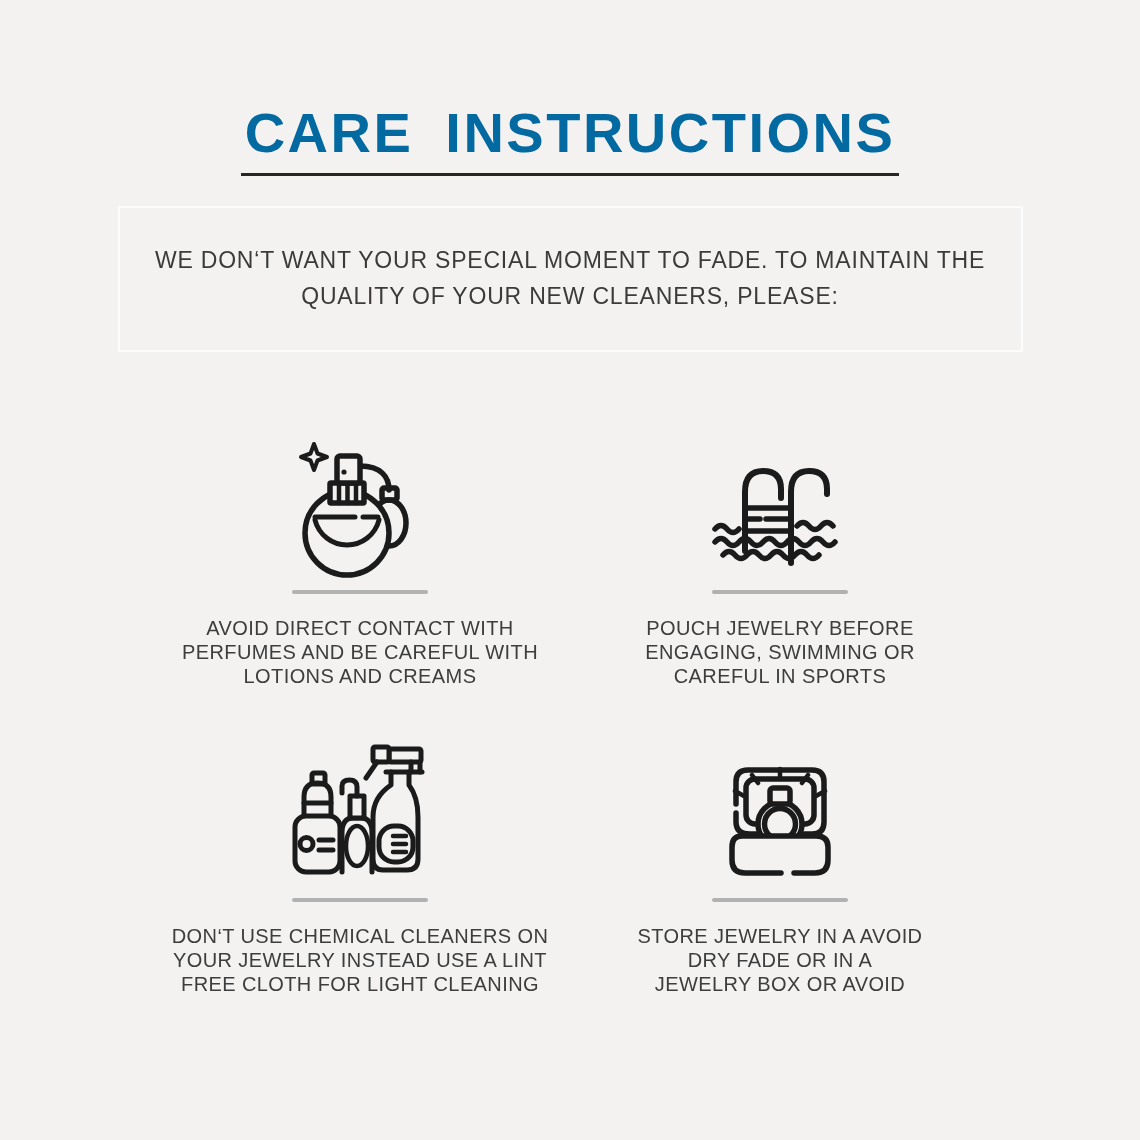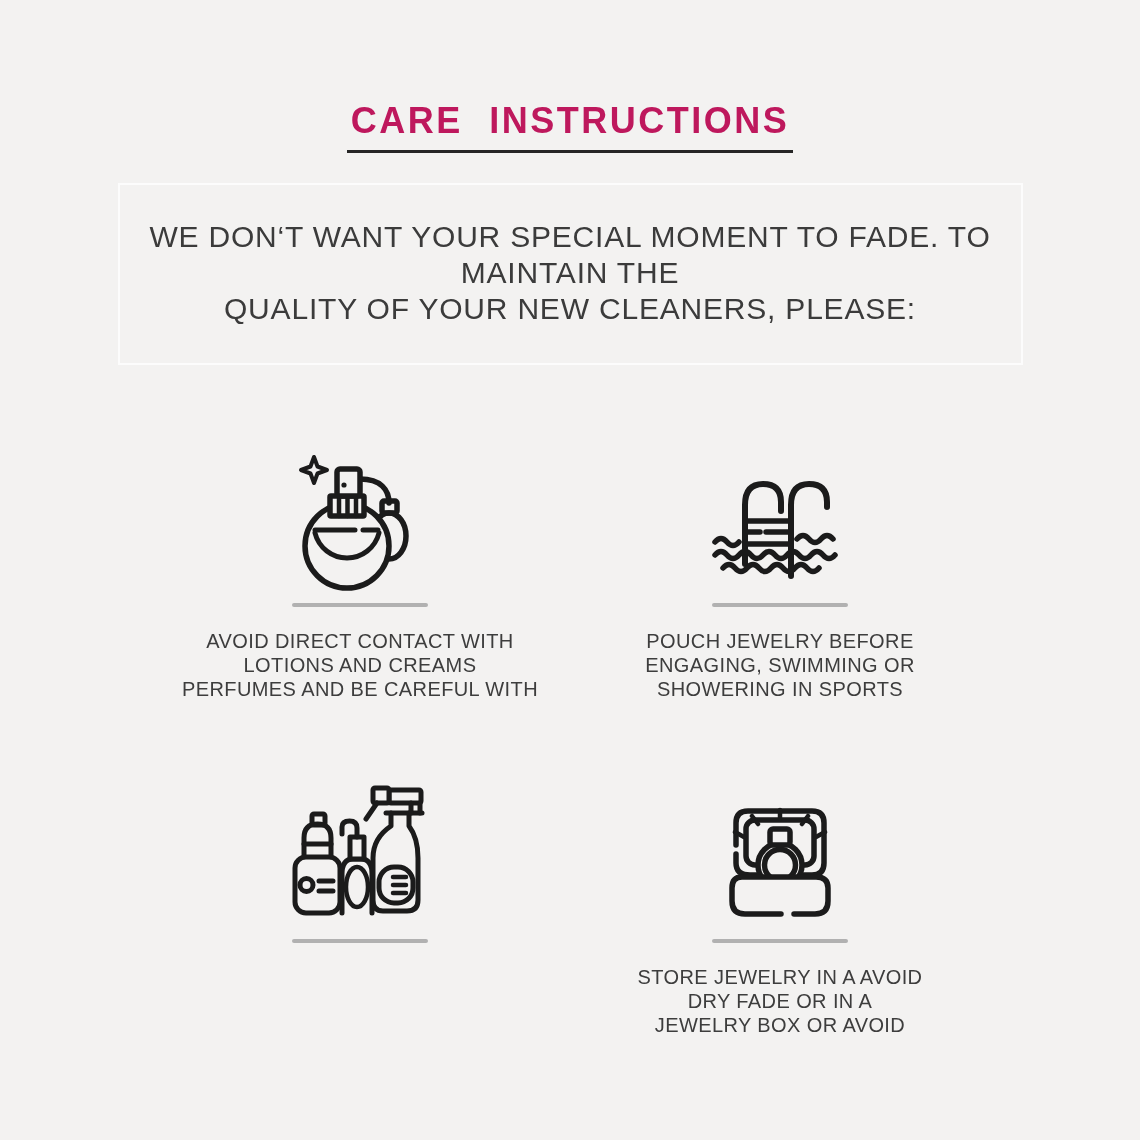--- a/index.html
+++ b/index.html
@@ -6,39 +6,39 @@
   .page{
     width:1140px;height:1140px;
     background:#f3f2f1;
     overflow:hidden;
     font-family:"Liberation Sans", sans-serif;
     color:#3d3d3d;
   }
   .title-wrap{text-align:center;padding-top:100px;}
   .title{
     display:inline-block;
-    font-size:36px;font-weight:700;
+    font-size:56px;font-weight:700;
     letter-spacing:2.5px;word-spacing:14px;
-    color:#be185d;
+    color:#0369a1;
     border-bottom:3px solid #262626;
     padding:0 4px 8px 4px;
   }
   .intro{
     width:905px;margin:30px auto 0;
     border:2px solid #fcfcfc;
     box-sizing:border-box;
     text-align:center;
     padding:34px 10px 36px;
-    font-size:30px;letter-spacing:0.8px;
+    font-size:23px;letter-spacing:0.8px;
     line-height:36px;color:#3b3b3b;
   }
   .grid{
     width:840px;margin:80px auto 0;
     display:grid;grid-template-columns:1fr 1fr;
-    row-gap:80px;
+    row-gap:52px;
   }
   .card{display:flex;flex-direction:column;align-items:center;text-align:center;}
   .icon-box{height:150px;width:150px;display:flex;align-items:flex-end;justify-content:center;}
   .divider{width:136px;height:4px;background:#b1b1b1;border-radius:2px;margin-top:8px;}
   .caption{margin-top:22px;font-size:20px;line-height:24px;letter-spacing:0.4px;color:#3d3d3d;}
   svg .ink{stroke:#1b1b1b;fill:none;stroke-linecap:round;stroke-linejoin:round;}
   svg .bgfill{fill:#f3f2f1;}
 </style>
 </head>
 <body>
@@ -70,22 +70,22 @@
             <rect x="45" y="51" width="34" height="20" rx="1" class="bgfill"></rect>
             <path d="M54 51 V71 M62.5 51 V71 M71 51 V71" stroke-width="4.5"></path>
             <rect x="52" y="24" width="23" height="27" rx="3" class="bgfill"></rect>
             <circle cx="59" cy="40" r="2.6" fill="#1b1b1b" stroke="none"></circle>
           </g>
         </svg>
       </div>
       <div class="divider"></div>
       <div class="caption">
         <div>AVOID DIRECT CONTACT WITH</div>
+        <div>PERFUMES AND BE CAREFUL WITH</div>
         <div>LOTIONS AND CREAMS</div>
-        <div>PERFUMES AND BE CAREFUL WITH</div>
       </div>
     </div>
 
     <div class="card">
       <div class="icon-box">
         <svg width="150" height="150" viewBox="0 0 150 150">
           <g class="ink" stroke-width="6" transform="translate(2,16)">
             <path d="M38 103 V44 Q38 23 56 23 Q74 23 74 41 V50"></path>
             <path d="M84 115 V44 Q84 23 102 23 Q120 23 120 41 V46"></path>
             <path d="M41 60 H81 M41 71 H53 M59 71 H81 M41 83 H81" stroke-width="5.5"></path>
@@ -93,21 +93,21 @@
             <path d="M90 78 Q96 71 102 78 Q108 85 114 78 Q120 71 126 78" stroke-width="5.5"></path>
             <path d="M8 94 Q14 87 20 94 Q26 101 32 94 Q38 87 44 94 Q50 101 56 94 Q62 87 68 94 Q74 101 80 94 Q86 87 92 94 Q98 101 104 94 Q110 87 116 94 Q122 101 128 94" stroke-width="5.5"></path>
             <path d="M16 107 Q22 100 28 107 Q34 114 40 107 Q46 100 52 107 Q58 114 64 107 Q70 100 76 107 Q82 114 88 107 Q94 100 100 107 Q106 114 112 107" stroke-width="5.5"></path>
           </g>
         </svg>
       </div>
       <div class="divider"></div>
       <div class="caption">
         <div>POUCH JEWELRY BEFORE</div>
         <div>ENGAGING, SWIMMING OR</div>
-        <div>SHOWERING IN SPORTS</div>
+        <div>CAREFUL IN SPORTS</div>
       </div>
     </div>
 
     <div class="card">
       <div class="icon-box">
         <svg width="150" height="150" viewBox="0 0 150 150">
           <g class="ink" stroke-width="5">
 
             <rect x="27" y="33" width="13" height="11" rx="2" class="bgfill"></rect>
             <path d="M19 76 V57 Q19 43 32.5 43 Q46 43 46 57 V76"></path>
@@ -126,20 +126,25 @@
             <path d="M108 96 H121 M108 104 H121 M108 112 H121" stroke-width="4.5"></path>
             <path d="M101 32 H137"></path>
             <rect x="104" y="9" width="32" height="13" rx="2" class="bgfill"></rect>
             <path d="M126 22 V32 M135 22 V32"></path>
             <rect x="88" y="7" width="16" height="15" rx="2" class="bgfill"></rect>
             <path d="M81 38 L92 22"></path>
           </g>
         </svg>
       </div>
       <div class="divider"></div>
+      <div class="caption">
+        <div>DON‘T USE CHEMICAL CLEANERS ON</div>
+        <div>YOUR JEWELRY INSTEAD USE A LINT</div>
+        <div>FREE CLOTH FOR LIGHT CLEANING</div>
+      </div>
     </div>
 
     <div class="card">
       <div class="icon-box">
         <svg width="150" height="150" viewBox="0 0 150 150">
           <g class="ink" stroke-width="5.5" transform="translate(3,12)">
             <path d="M28 52 V30 Q28 18 40 18 H104 Q116 18 116 30 V70 Q116 82 104 82 H42 Q28 82 28 70 V61"></path>
             <rect x="38" y="27" width="68" height="45" rx="9"></rect>
             <circle cx="72" cy="72" r="22" class="bgfill"></circle>
             <circle cx="72" cy="72" r="15.5"></circle>

